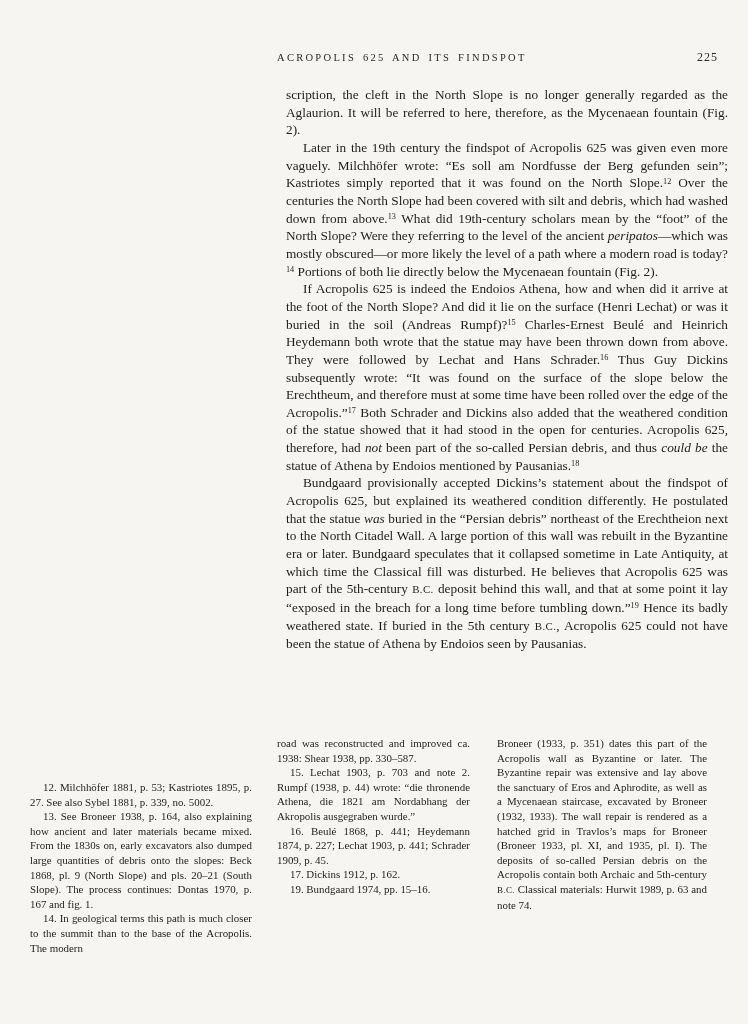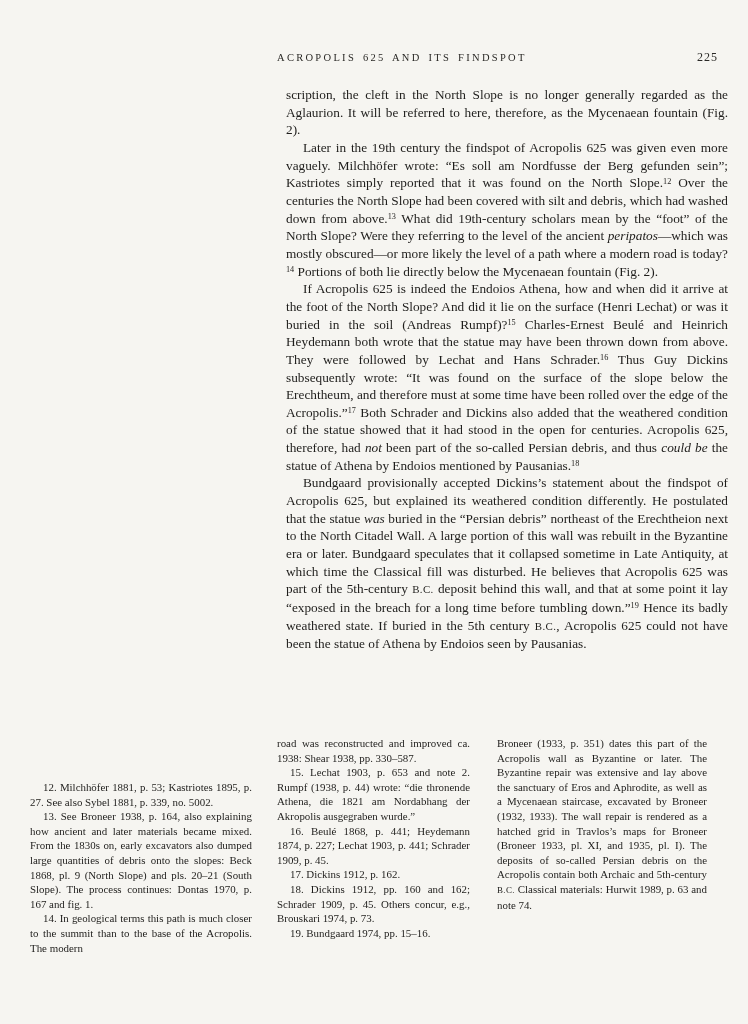--- a/index.html
+++ b/index.html
@@ -104,24 +104,23 @@
     </div>
 
   <div class="footnotes">
     <div class="fn-col fn-col-1">
         <p class="ind"><span>12. Milchhöfer 1881, p. 53; Kastriotes 1895, p. 27. See also Sybel 1881, p. 339, no. 5002.</span></p>
         <p class="ind"><span>13. See Broneer 1938, p. 164, also explaining how ancient and later materials became mixed. From the 1830s on, early excavators also dumped large quantities of debris onto the slopes: Beck 1868, pl. 9 (North Slope) and pls. 20–21 (South Slope). The process continues: Dontas 1970, p. 167 and fig. 1.</span></p>
         <p class="ind"><span>14. In geological terms this path is much closer to the summit than to the base of the Acropolis. The modern</span></p>
       </div>
     <div class="fn-col fn-col-2">
         <p><span>road was reconstructed and improved ca. 1938: Shear 1938, pp. 330–587.</span></p>
-        <p class="ind"><span>15. Lechat 1903, p. 653 and note 2. Rumpf (1938, p. 44) wrote: “die thronende Athena, die 1821 am Nordabhang der Akropolis ausgegraben wurde.”</span></p>
+        <p class="ind"><span>15. Lechat 1903, p. 703 and note 2. Rumpf (1938, p. 44) wrote: “die thronende Athena, die 1821 am Nordabhang der Akropolis ausgegraben wurde.”</span></p>
         <p class="ind"><span>16. Beulé 1868, p. 441; Heydemann 1874, p. 227; Lechat 1903, p. 441; Schrader 1909, p. 45.</span></p>
         <p class="ind"><span>17. Dickins 1912, p. 162.</span></p>
-        <p class="ind"><span>18. Dickins 1912, pp. 160 and 162; Schrader 1909, p. 45. Others concur, e.g., Brouskari 1974, p. 73.</span></p>
         <p class="ind"><span>19. Bundgaard 1974, pp. 15–16.</span></p>
       </div>
     <div class="fn-col fn-col-3">
         <p><span>Broneer (1933, p. 351) dates this part of the Acropolis wall as Byzantine or later. The Byzantine repair was extensive and lay above the sanctuary of Eros and Aphrodite, as well as a Mycenaean staircase, excavated by Broneer (1932, 1933). The wall repair is rendered as a hatched grid in Travlos’s maps for Broneer (Broneer 1933, pl. XI, and 1935, pl. I). The deposits of so-called Persian debris on the Acropolis contain both Archaic and 5th-century </span><span class="sc">B.C.</span><span> Classical materials: Hurwit 1989, p. 63 and note 74.</span></p>
       </div>
   </div>
 
 </div>
 
 </body></html>

